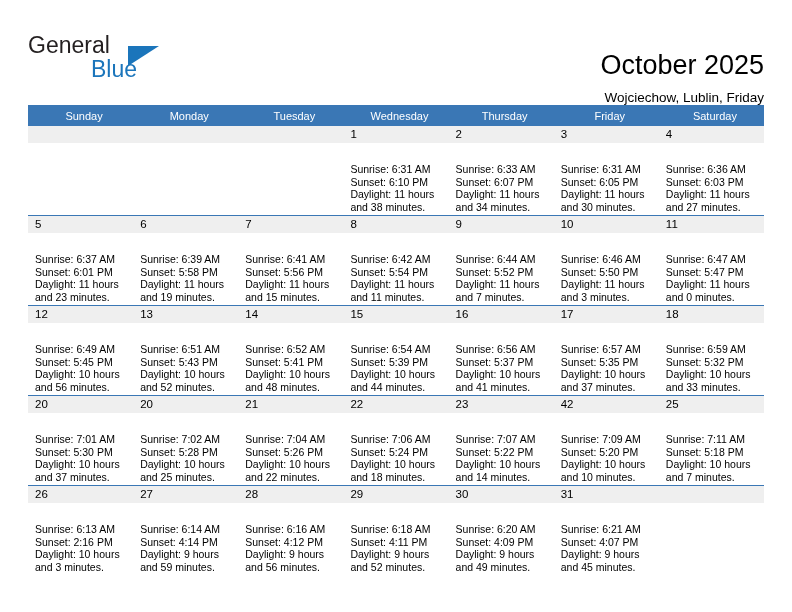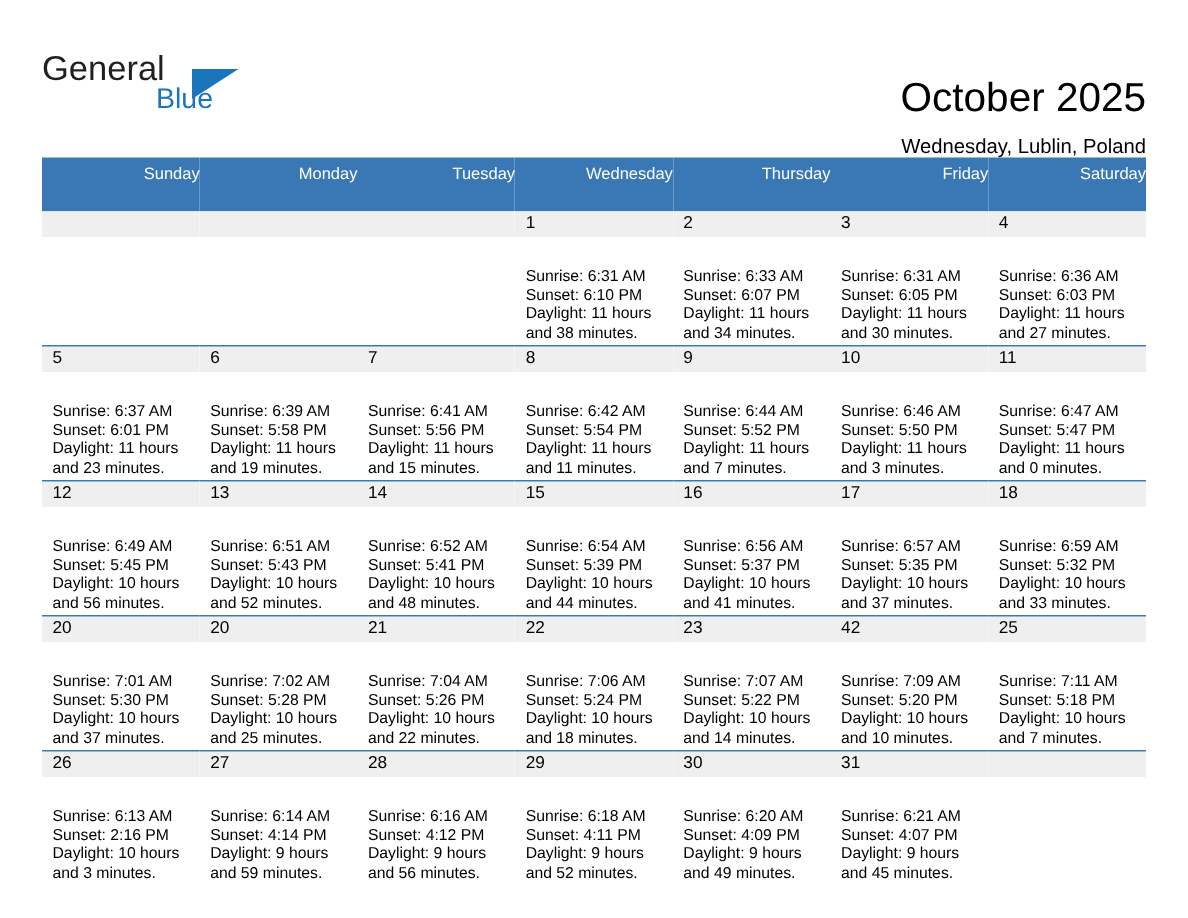--- a/index.html
+++ b/index.html
@@ -40,23 +40,23 @@
     position: absolute;
     left: 0;
     top: 0;
     font-size: 23px;
     letter-spacing: 0px;
     color: #231f20;
     font-family: "Liberation Sans", sans-serif;
   }
   .brand-blue {
     position: absolute;
-    left: 76px;
+    left: 63px;
     top: 24px;
-    font-size: 19px;
+    font-size: 23px;
     color: #1b75bb;
     font-family: "Liberation Sans", sans-serif;
   }
   .brand-tri {
     position: absolute;
     left: 100px;
     top: 14px;
     width: 0;
     height: 0;
     border-left: 31px solid #1b75bb;
@@ -91,22 +91,22 @@
     top: 105px;
     width: 736px;
     border-collapse: collapse;
     table-layout: fixed;
   }
   .calendar th {
     background: #3a77b5;
     color: #ffffff;
     font-size: 11px;
     font-weight: normal;
-    text-align: right;
-    padding: 5px 0 19px 7px;
+    text-align: center;
+    padding: 5px 0 4px 7px;
     height: 11px;
     border: none;
   }
   .calendar td {
     vertical-align: top;
     padding: 0;
     border: none;
     border-top: 1px solid #3a77b5;
     height: 89px;
     width: 105.14px;
@@ -144,21 +144,21 @@
   <div class="top">
 
     <div class="brand">
       <span class="brand-general">General</span>
       <span class="brand-tri"></span>
       <span class="brand-blue">Blue</span>
     </div>
 
     <div class="title-wrap">
       <div class="cal-title">October 2025</div>
-      <div class="cal-subtitle">Wednesday, Lublin, Poland</div>
+      <div class="cal-subtitle">Wojciechow, Lublin, Friday</div>
     </div>
 
   </div>
 
   <table class="calendar">
     <thead>
       <tr>
         <th>Sunday</th>
         <th>Monday</th>
         <th>Tuesday</th>

